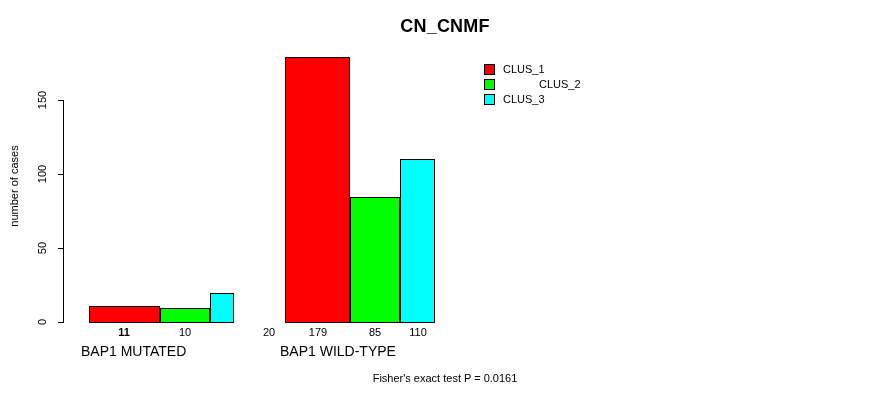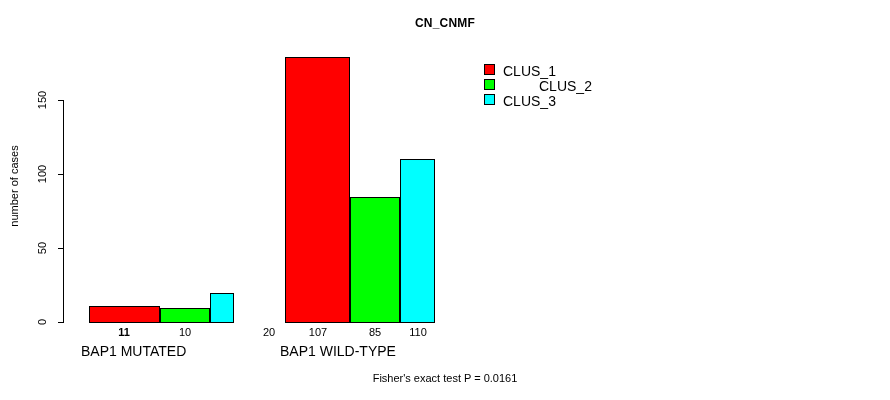--- a/index.html
+++ b/index.html
@@ -19,21 +19,21 @@
     position: absolute;
     left: 0; top: 0;
     width: 890px; height: 400px;
   }
   .chart-title {
     position: absolute;
     left: 0;
     top: 16px;
     width: 890px;
     text-align: center;
-    font-size: 12px;
+    font-size: 18px;
     font-weight: bold;
     letter-spacing: 0.2px;
   }
   .ylab {
     position: absolute;
     left: -56px;
     top: 180px;
     width: 140px;
     text-align: center;
     font-size: 11px;
@@ -72,21 +72,21 @@
   }
   .legend-swatch {
     position: absolute;
     width: 11px;
     height: 11px;
     border: 1px solid #000000;
     box-sizing: border-box;
   }
   .legend-label {
     position: absolute;
-    font-size: 14px;
+    font-size: 11px;
     white-space: nowrap;
   }
   .footnote {
     position: absolute;
     left: 0;
     top: 372px;
     width: 890px;
     text-align: center;
     font-size: 11px;
   }
@@ -119,21 +119,21 @@
   <div class="bar-value" style="left:94px; top:326px; width:60px;font-weight:bold;">11</div>
   <div class="bar-value" style="left:155px; top:326px; width:60px;">10</div>
   <div class="bar-value" style="left:192px; top:326px; width:60px;padding-left:47px;">20</div>
 
   <div class="group-label" style="left:81px; top:343px; width:160px;">BAP1 MUTATED</div>
 
   <div class="bar" style="left:285px; top:57px; width:65px; height:266px; background:#FF0000;"></div>
   <div class="bar" style="left:350px; top:197px; width:50px; height:126px; background:#00FF00;"></div>
   <div class="bar" style="left:400px; top:159px; width:35px; height:164px; background:#00FFFF;"></div>
 
-  <div class="bar-value" style="left:288px; top:326px; width:60px;">107</div>
+  <div class="bar-value" style="left:288px; top:326px; width:60px;">179</div>
   <div class="bar-value" style="left:345px; top:326px; width:60px;">85</div>
   <div class="bar-value" style="left:388px; top:326px; width:60px;">110</div>
 
   <div class="group-label" style="left:280px; top:343px; width:160px;">BAP1 WILD-TYPE</div>
 
   <div class="legend-swatch" style="left:484px; top:64px; background:#FF0000;"></div>
   <div class="legend-label" style="left:503px; top:63px;">CLUS_1</div>
 
   <div class="legend-swatch" style="left:484px; top:79px; background:#00FF00;"></div>
   <div class="legend-label" style="left:503px; top:78px;margin-left:36px;">CLUS_2</div>

